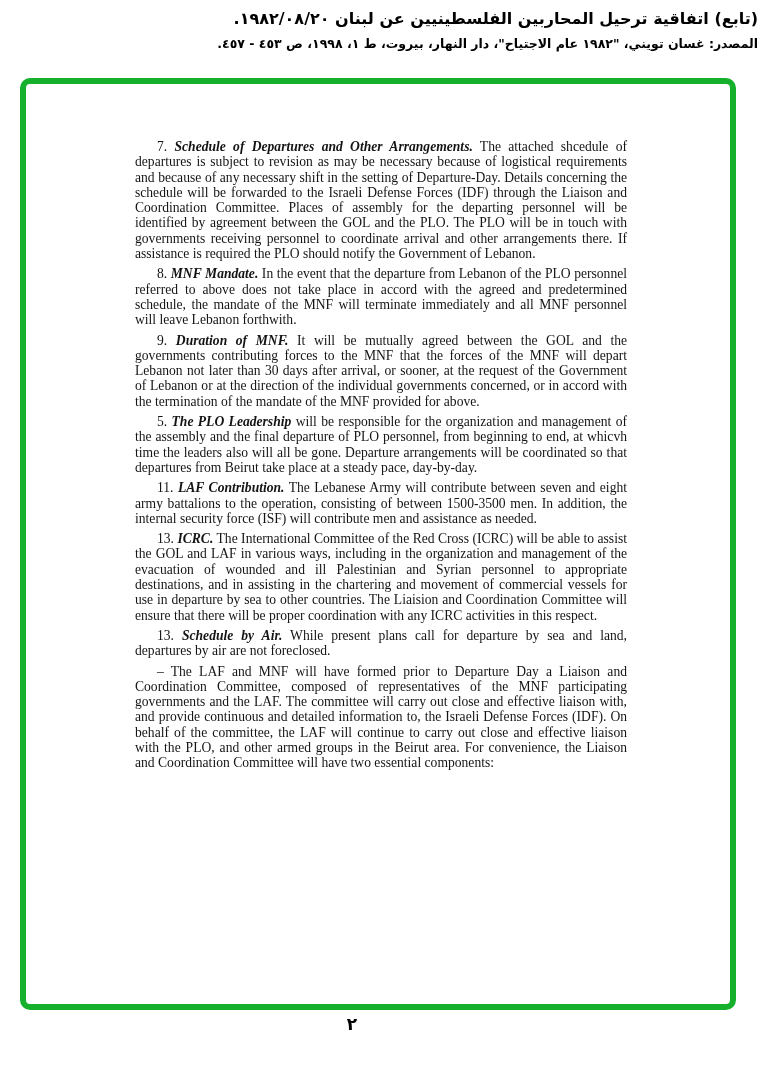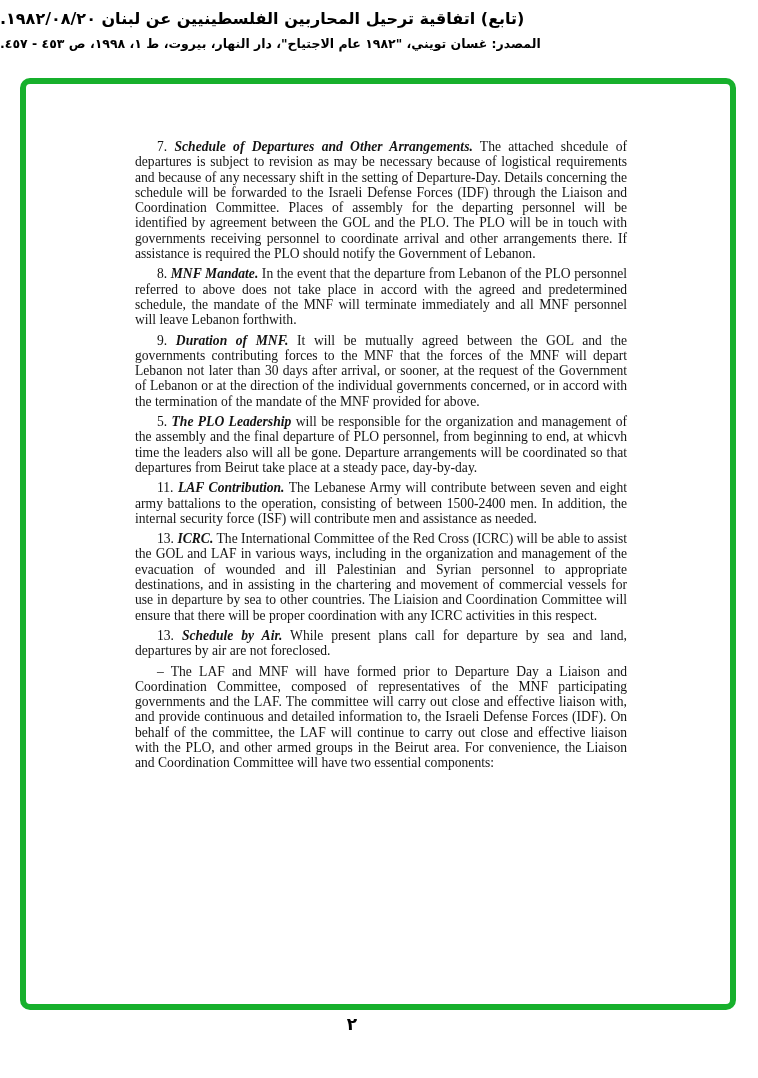--- a/index.html
+++ b/index.html
@@ -13,21 +13,21 @@
     position: relative;
     font-family: "Liberation Serif", serif;
     color: #111111;
     overflow: hidden;
   }
   .arabic-header {
     position: absolute;
     top: 6px;
     left: 0;
     width: 758px;
-    text-align: left;
+    text-align: right;
     direction: rtl;
     font-family: "DejaVu Sans", sans-serif;
     font-weight: bold;
     color: #000000;
   }
   .arabic-title {
     font-size: 16px;
     line-height: 26px;
   }
   .arabic-source {
@@ -101,21 +101,21 @@
   <p class="para"><span class="pnum">9.</span>
     <span class="ptitle">Duration of MNF.</span>
     <span class="pbody">It will be mutually agreed between the GOL and the governments contributing forces to the MNF that the forces of the MNF will depart Lebanon not later than 30 days after arrival, or sooner, at the request of the Government of Lebanon or at the direction of the individual governments concerned, or in accord with the termination of the mandate of the MNF provided for above.</span></p>
 
   <p class="para"><span class="pnum">5.</span>
     <span class="ptitle">The PLO Leadership</span>
     <span class="pbody">will be responsible for the organization and management of the assembly and the final departure of PLO personnel, from beginning to end, at whicvh time the leaders also will all be gone. Departure arrangements will be coordinated so that departures from Beirut take place at a steady pace, day-by-day.</span></p>
 
   <p class="para"><span class="pnum">11.</span>
     <span class="ptitle">LAF Contribution.</span>
-    <span class="pbody">The Lebanese Army will contribute between seven and eight army battalions to the operation, consisting of between 1500-2400 men. In addition, the internal security force (ISF) will contribute men and assistance as needed.</span></p>
+    <span class="pbody">The Lebanese Army will contribute between seven and eight army battalions to the operation, consisting of between 1500-3500 men. In addition, the internal security force (ISF) will contribute men and assistance as needed.</span></p>
 
   <p class="para"><span class="pnum">13.</span>
     <span class="ptitle">ICRC.</span>
     <span class="pbody">The International Committee of the Red Cross (ICRC) will be able to assist the GOL and LAF in various ways, including in the organization and management of the evacuation of wounded and ill Palestinian and Syrian personnel to appropriate destinations, and in assisting in the chartering and movement of commercial vessels for use in departure by sea to other countries. The Liaision and Coordination Committee will ensure that there will be proper coordination with any ICRC activities in this respect.</span></p>
 
   <p class="para"><span class="pnum">13.</span>
     <span class="ptitle">Schedule by Air.</span>
     <span class="pbody">While present plans call for departure by sea and land, departures by air are not foreclosed.</span></p>
 
 

